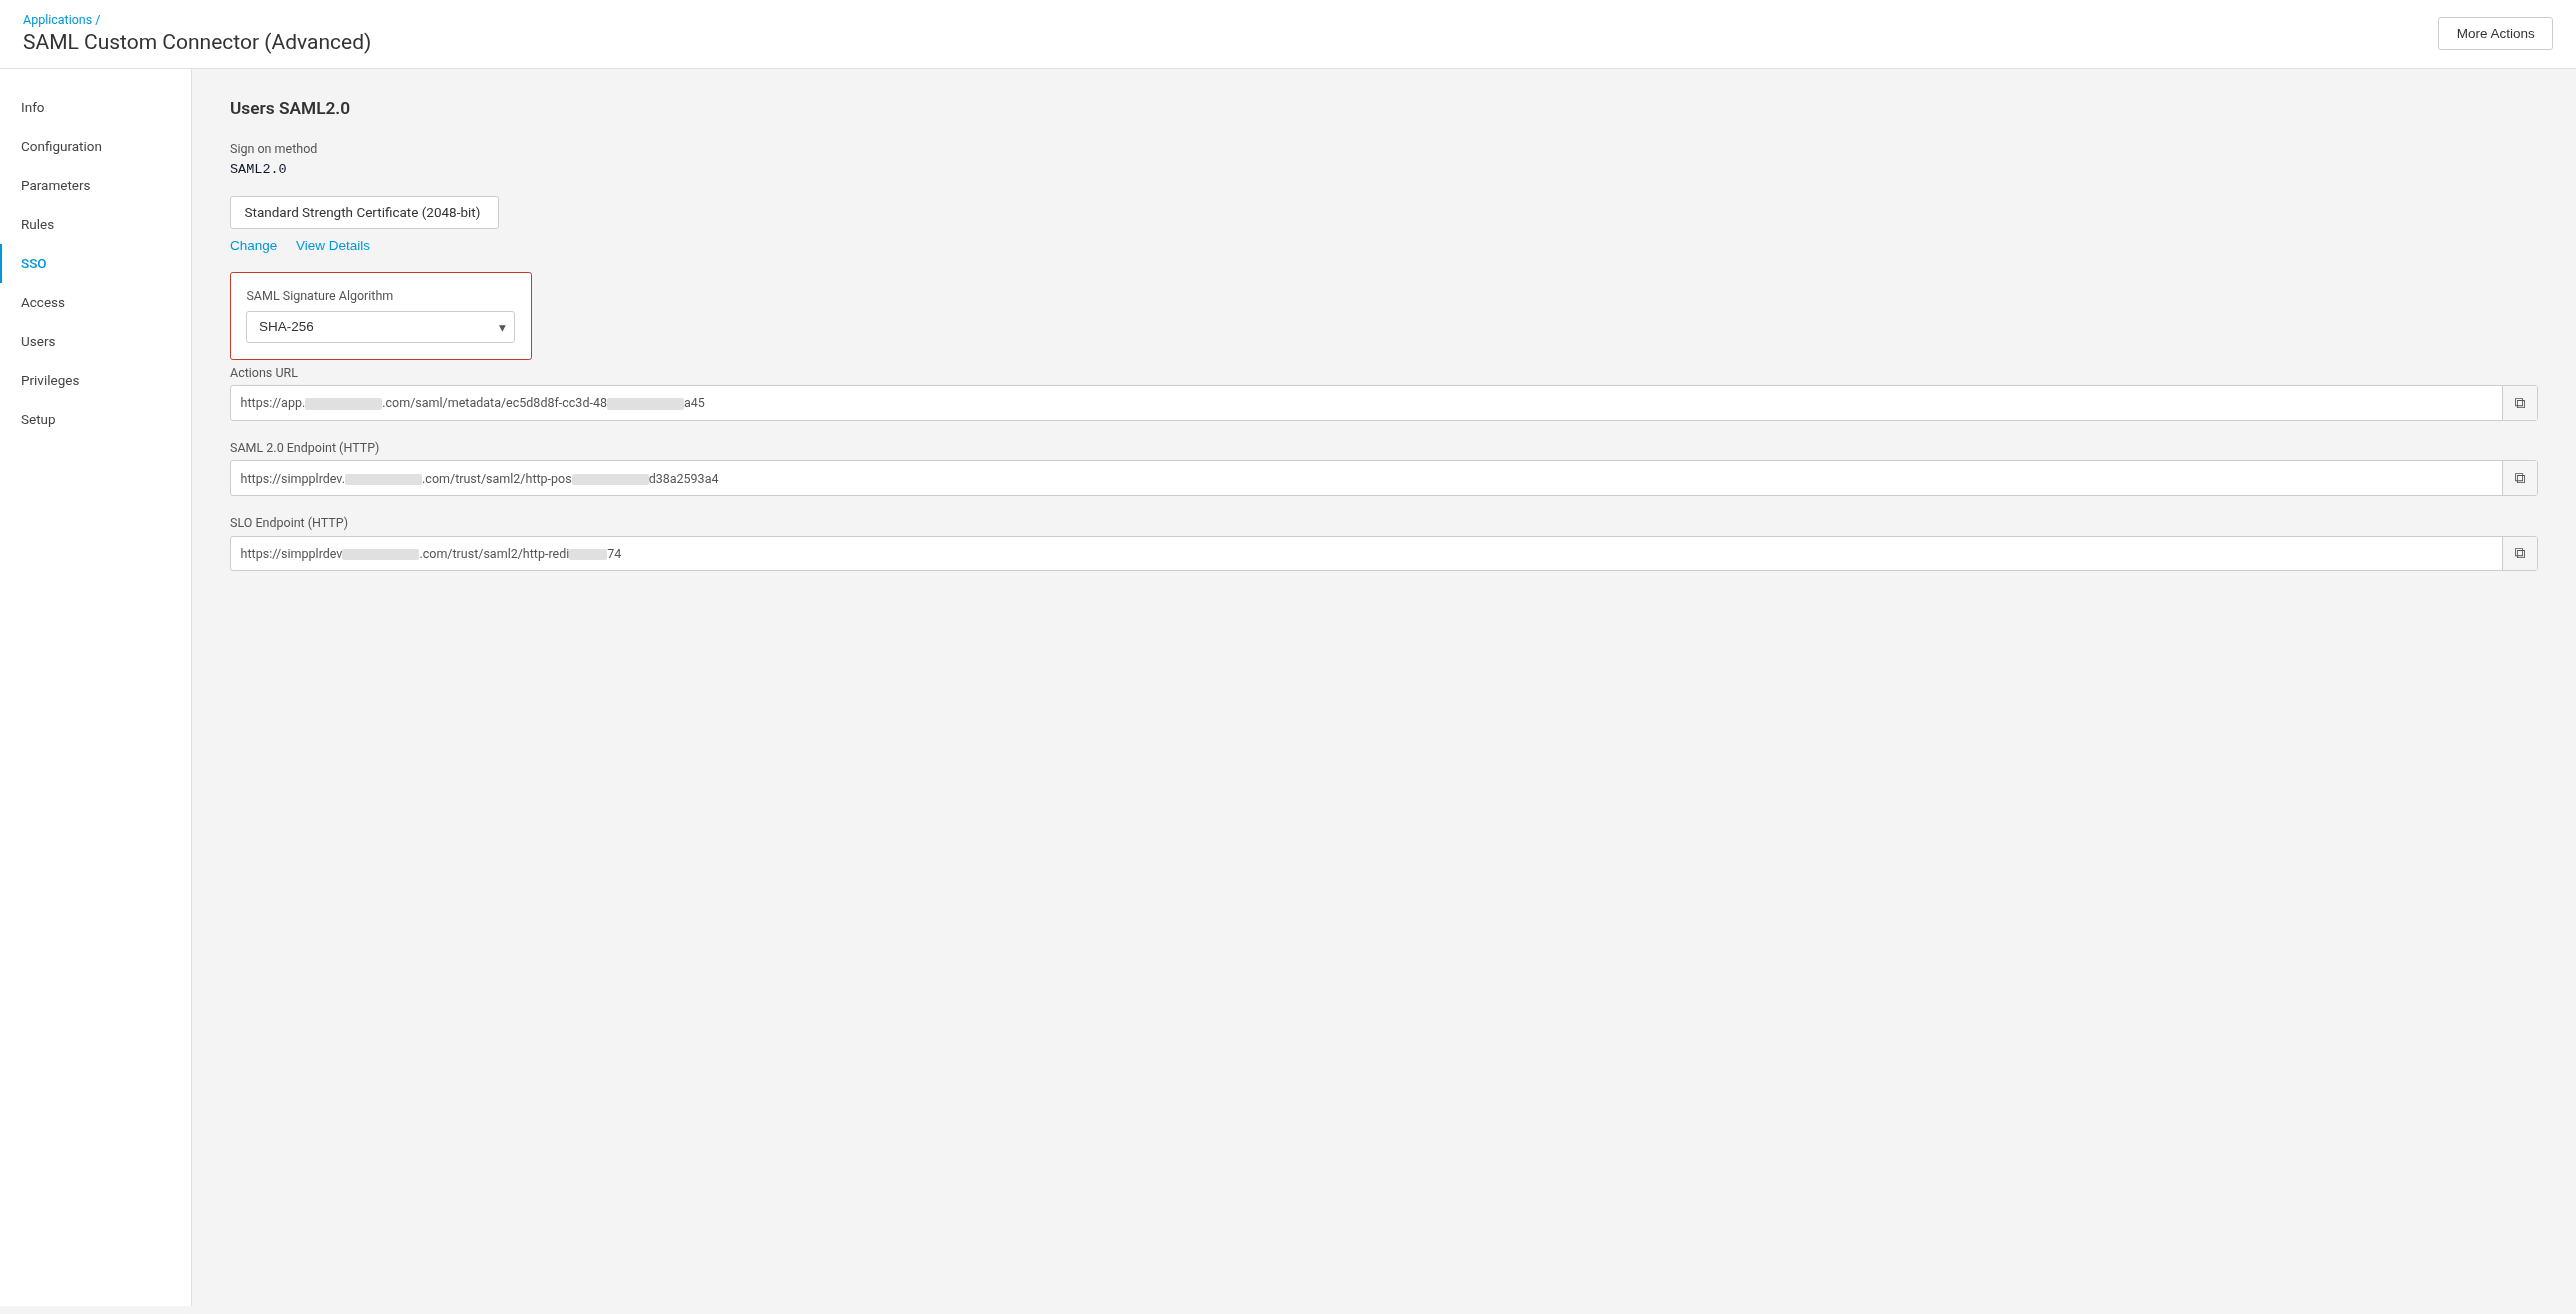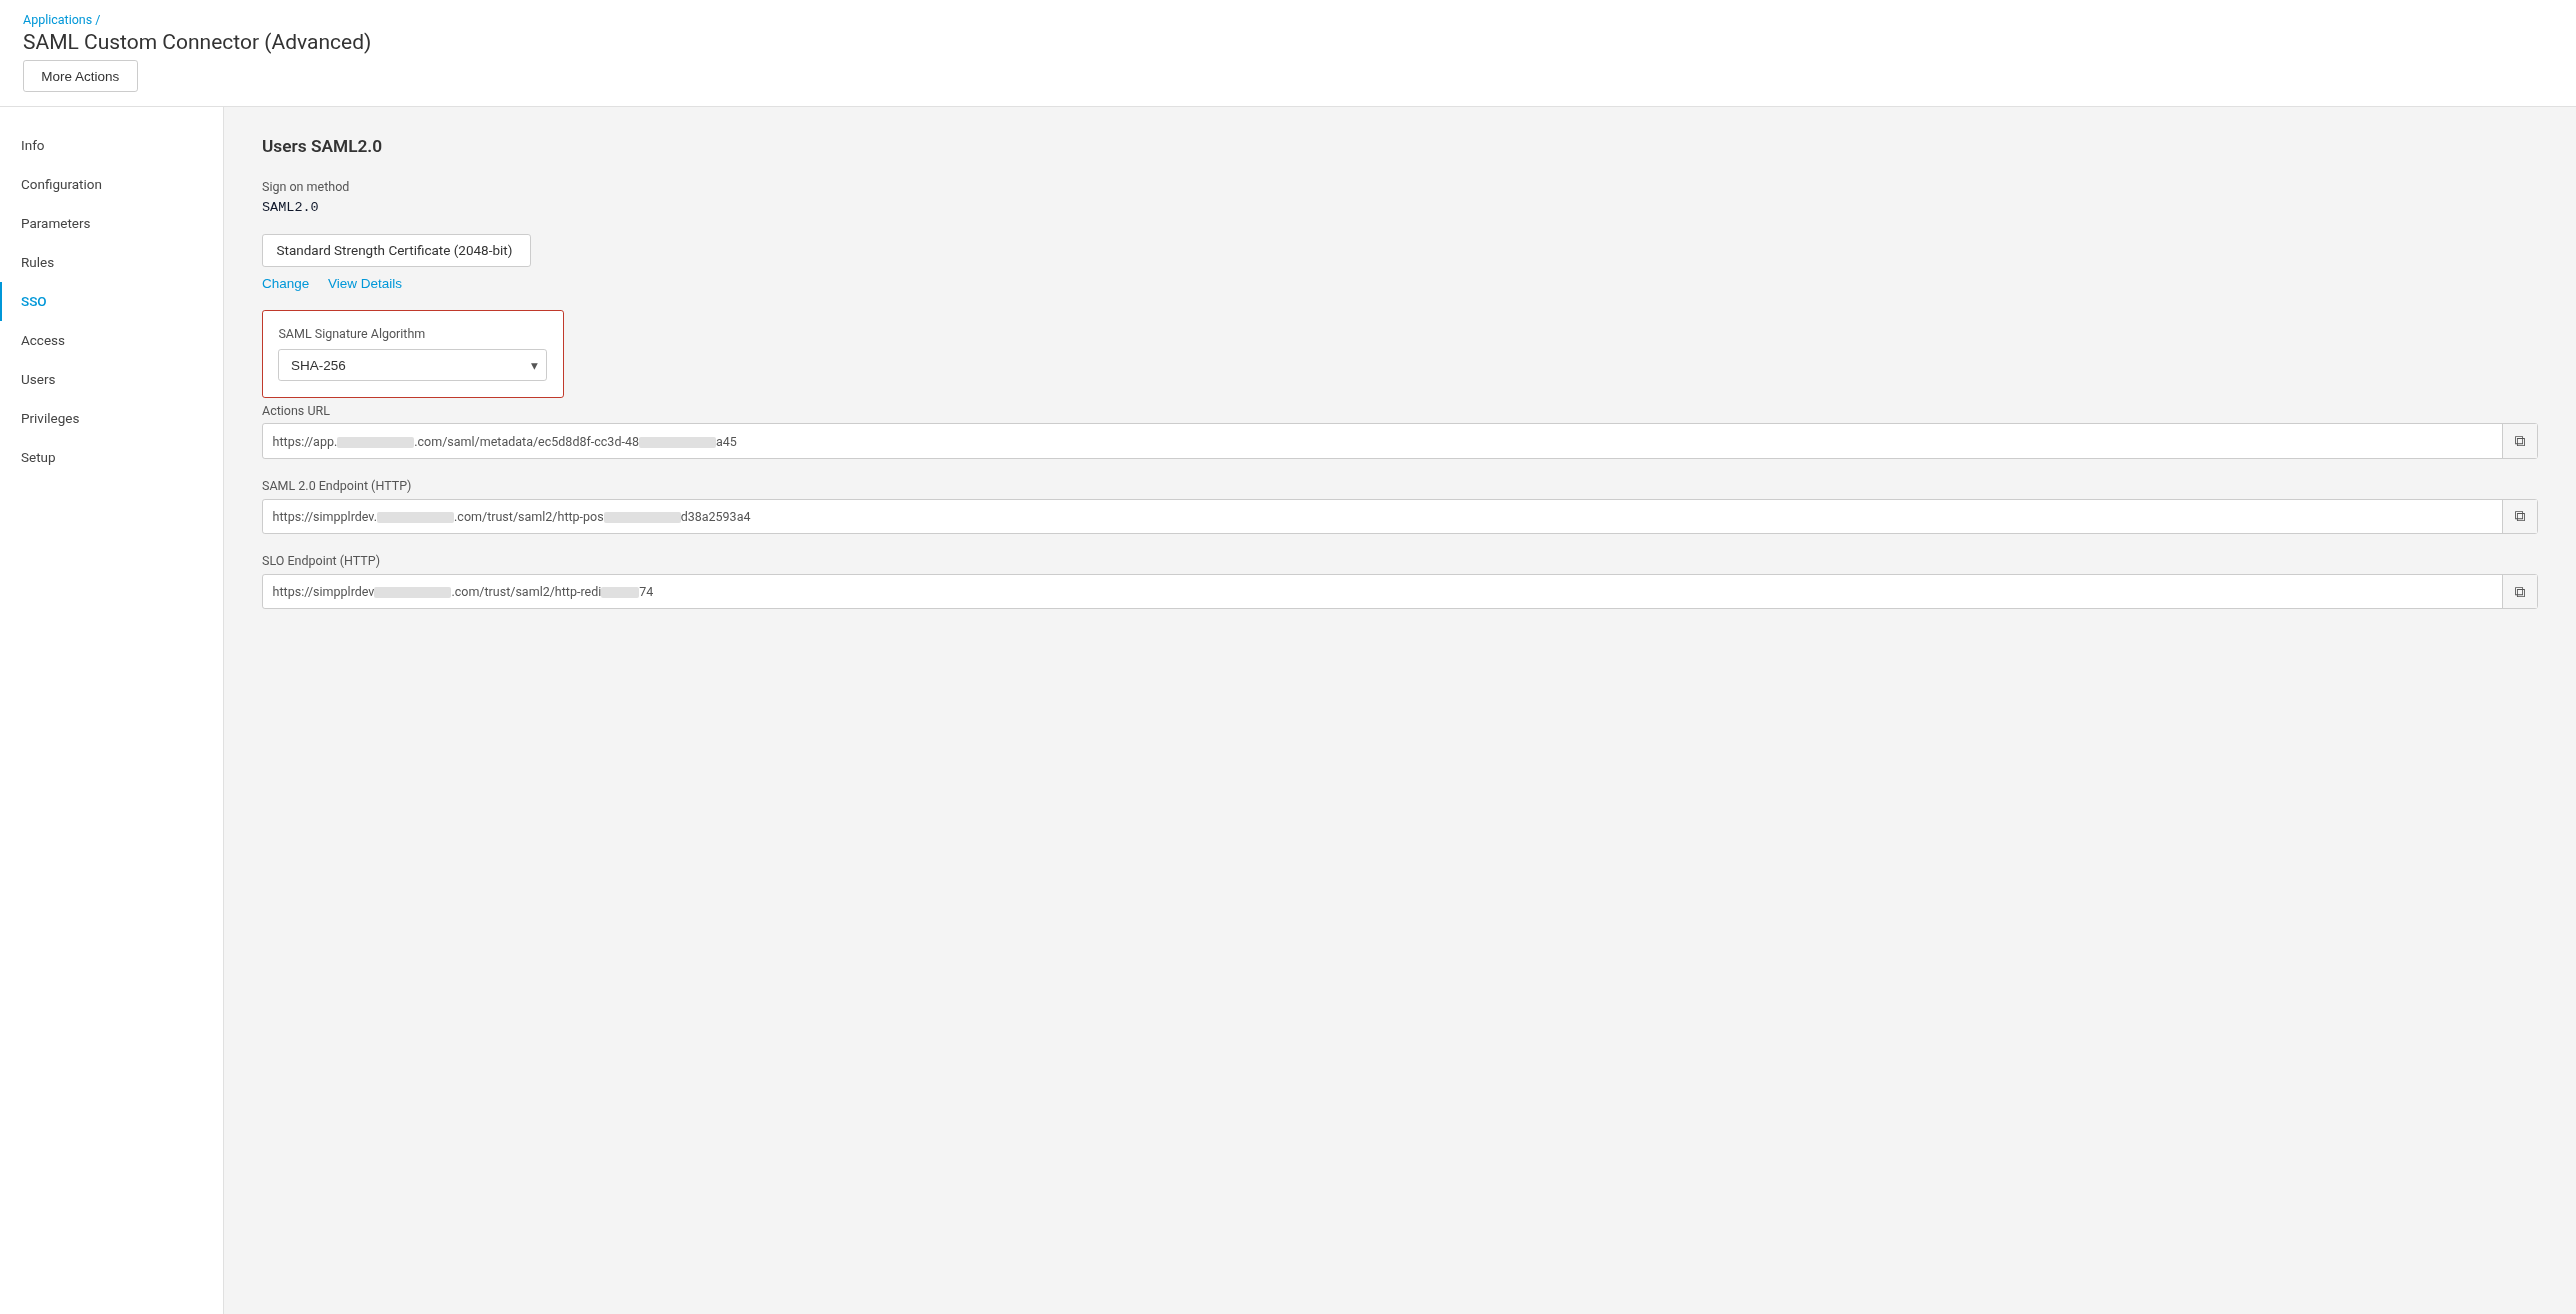--- a/index.html
+++ b/index.html
@@ -9,21 +9,20 @@
       color: #333;
       font-size: 13.5px;
     }
     .header {
       background: #fff;
       border-bottom: 1px solid #e0e0e0;
       padding: 11.5px 23px 13.5px;
       display: flex;
       align-items: flex-start;
       justify-content: space-between;
-      flex-direction: column;
     }
     .header-left {}
     .breadcrumb {
       font-size: 12.5px;
       color: #0097d8;
       margin-bottom: 3.8px;
     }
     .breadcrumb a {
       color: #0097d8;
       text-decoration: none;
@@ -42,21 +41,21 @@
       font-size: 13.5px;
       cursor: pointer;
       border-radius: 2.9px;
     }
 
     .layout {
       display: flex;
       min-height: calc(100vh - 77px);
     }
     .sidebar {
-      width: 224px;
+      width: 192px;
       background: #fff;
       border-right: 1px solid #e0e0e0;
       padding-top: 19px;
       flex-shrink: 0;
     }
     .sidebar-item {
       padding: 11.5px 19px;
       cursor: pointer;
       color: #444;
       font-size: 13.5px;

